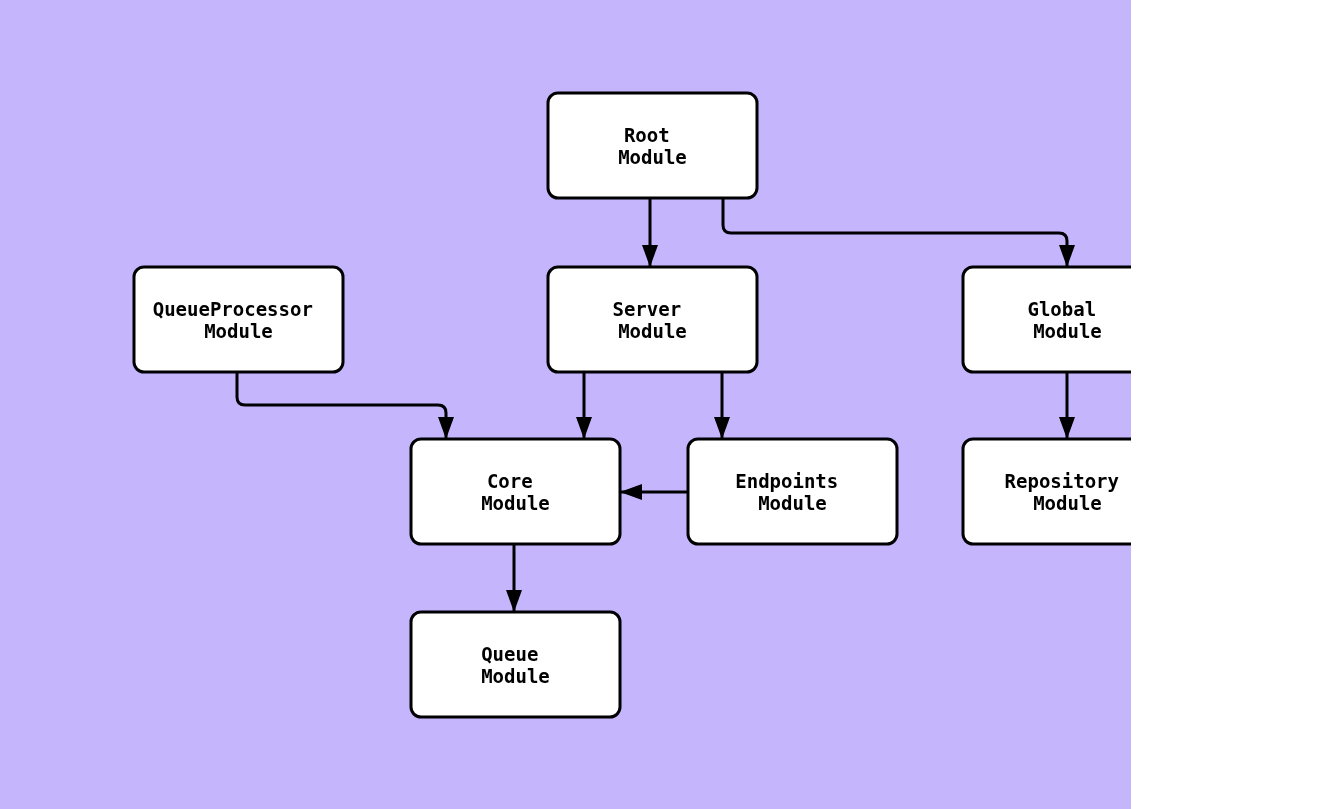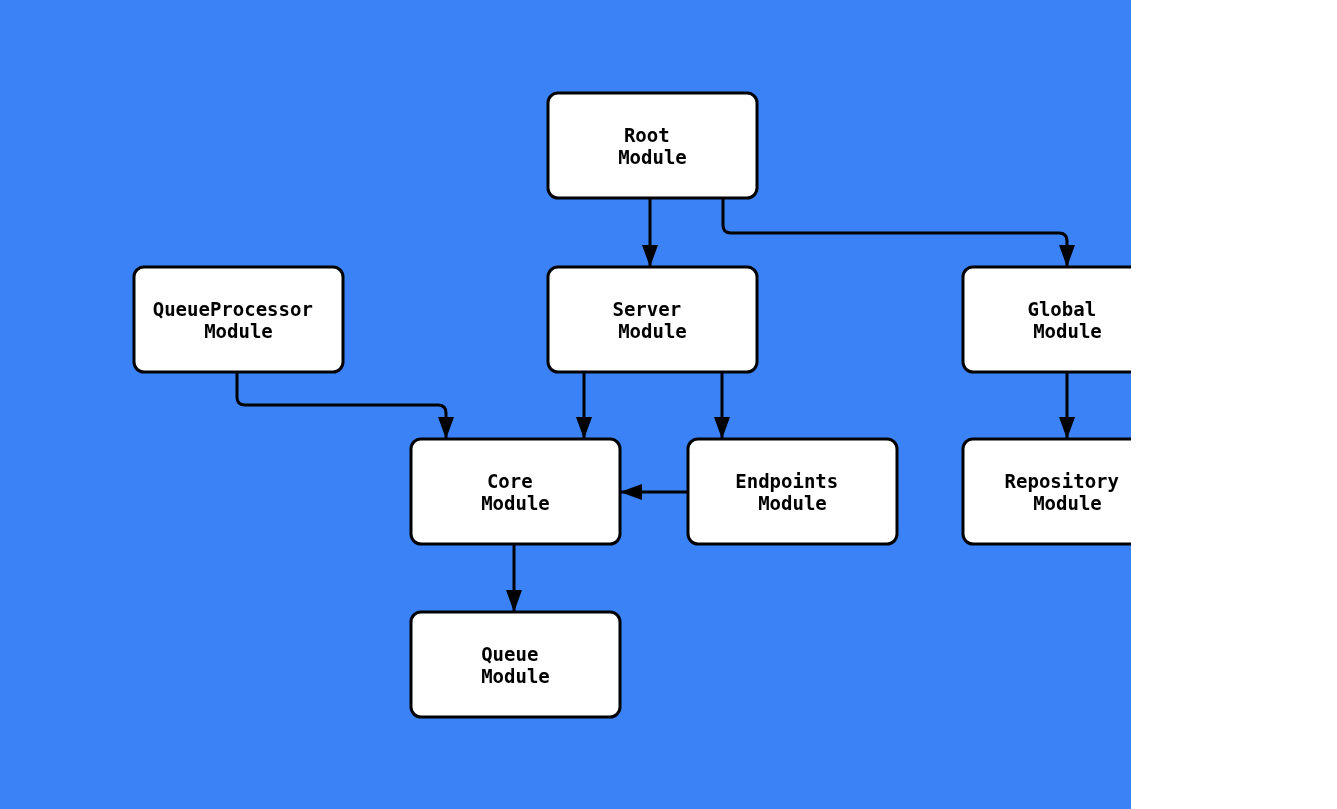--- a/index.html
+++ b/index.html
@@ -3,21 +3,21 @@
 <meta charset="utf-8">
 <style>
   html, body {
     margin: 0;
     padding: 0;
     background: #ffffff;
   }
   #canvas {
     width: 1131px;
     height: 809px;
-    background: #3b82f6;
+    background: #c4b5fd;
     position: relative;
     overflow: hidden;
   }
   svg {
     display: block;
   }
   .node-box {
     fill: #ffffff;
     stroke: #000000;
     stroke-width: 3;

